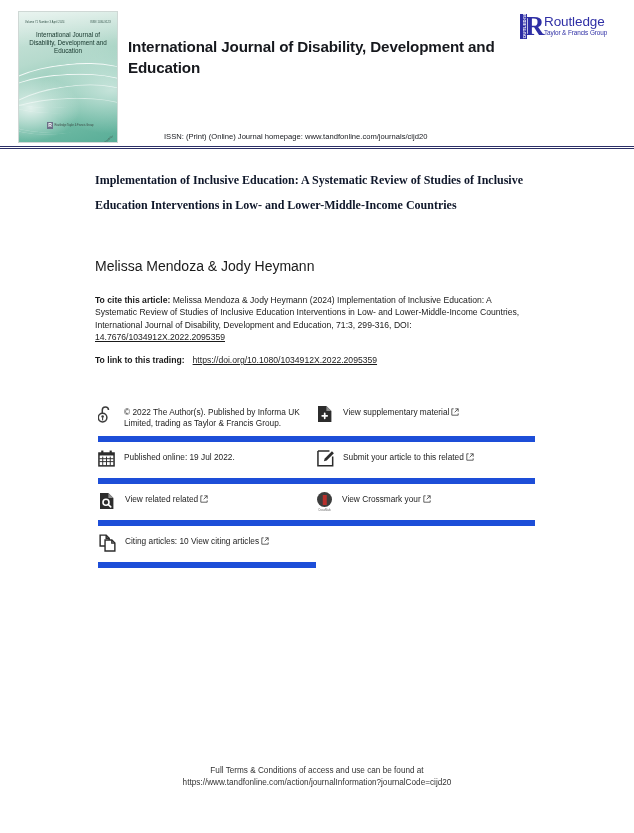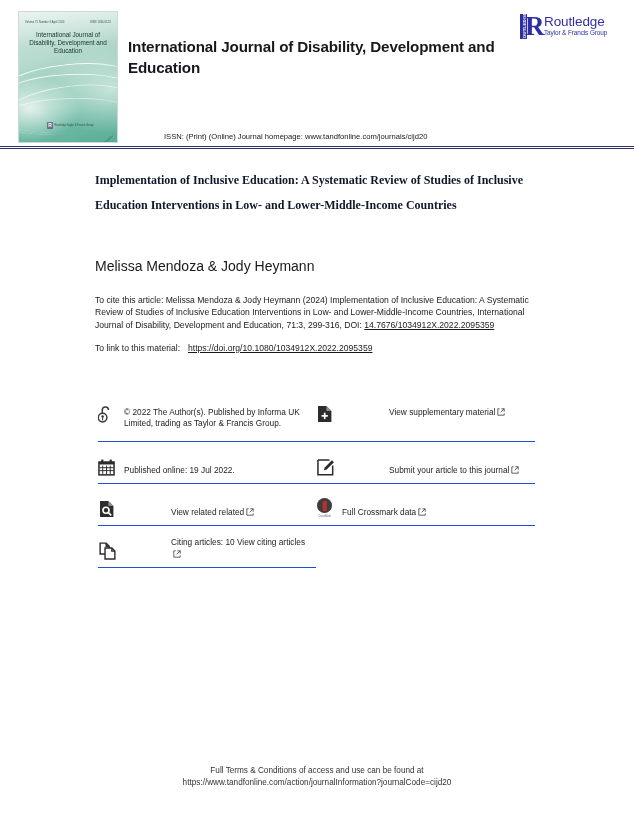--- a/index.html
+++ b/index.html
@@ -201,21 +201,21 @@
   }
 
   .cite-block {
     position: absolute;
     left: 95px; top: 294px;
     width: 440px;
     font-size: 8.6px;
     line-height: 12.3px;
     color: #1a1a1a;
   }
-  .cite-block b { font-weight: normal; margin-top: 28px; }
+  .cite-block b { font-weight: bold; margin-top: 28px; }
   .cite-block .doi-link,
   .cite-block .url-link {
     color: #1a1a1a;
     text-decoration: underline;
   }
   .link-row { margin-top: 11px; }
   .link-row .gap { display: inline-block; width: 4px; }
 
   
   .meta-grid {
@@ -226,40 +226,40 @@
     grid-template-columns: 218px 219px;
     column-gap: 0;
   }
   .meta-cell {
     position: relative;
     display: flex;
     align-items: flex-start;
     padding: 7px 2px 7px 0;
     min-height: 27px;
     box-sizing: border-box;
-    border-bottom: 1px solid #1d4ed8;
+    border-bottom: 6px solid #1d4ed8;
   }
   .meta-cell.col-left { padding-right: 14px; }
-  .meta-cell.col-right { padding-left: 1px; gap: 46px; }
+  .meta-cell.col-right { padding-left: 1px; }
   .mc-icon {
     flex: none;
     width: 26px;
     display: flex;
     justify-content: flex-start;
     align-items: flex-start;
     padding-top: 1px;
   }
   .mc-text {
     font-size: 8.3px;
     line-height: 11.4px;
     color: #232323;
     padding-top: 3px;
   }
   .h-a { height: 45px; }
-  .h-b { height: 42px; align-items: flex-end; }
+  .h-b { height: 42px; }
   .ext {
     display: inline-block;
     width: 8px; height: 8px;
     position: relative;
     margin-left: 2px;
     vertical-align: -1px;
   }
   .ext svg { display: block; }
 
   
@@ -343,21 +343,21 @@
 </div>
 
 <div class="article-title">Implementation of Inclusive Education: A Systematic Review of Studies of Inclusive Education Interventions in Low- and Lower-Middle-Income Countries</div>
 <div class="authors">Melissa Mendoza &amp; Jody Heymann</div>
 
 <div class="cite-block">
   <div>
     <b>To cite this article:</b><span> Melissa Mendoza &amp; Jody Heymann (2024) Implementation of Inclusive Education: A Systematic Review of Studies of Inclusive Education Interventions in Low- and Lower-Middle-Income Countries, International Journal of Disability, Development and Education, 71:3, 299-316, DOI: </span><a class="doi-link" href="#">14.7676/1034912X.2022.2095359</a>
   </div>
   <div class="link-row">
-    <b>To link to this material:</b><span class="gap"></span><span class="gap"></span><a class="url-link" href="#">https://doi.org/10.1080/1034912X.2022.2095359</a>
+    <b>To link to this trading:</b><span class="gap"></span><span class="gap"></span><a class="url-link" href="#">https://doi.org/10.1080/1034912X.2022.2095359</a>
   </div>
 </div>
 
 <div class="meta-grid">
 
   <div class="meta-cell col-left h-a">
     <div class="mc-icon">
       <svg width="15" height="19" viewBox="0 0 15 19" aria-hidden="true">
         <path d="M4.3 8.4V5.1a3.1 3.1 0 0 1 6.2 0" fill="none" stroke="#3b3b3b" stroke-width="1.5"></path>
         <circle cx="4.6" cy="12.6" r="4.3" fill="none" stroke="#3b3b3b" stroke-width="1.5"></circle>
@@ -401,21 +401,21 @@
   </div>
 
   <div class="meta-cell col-right h-b">
     <div class="mc-icon">
       <svg width="17" height="17" viewBox="0 0 18 18" aria-hidden="true">
         <path d="M1 1h12.2M1 1v15.6h15.6V7" fill="none" stroke="#2c2c2c" stroke-width="1.6"></path>
         <path d="M15.8 1.3 8.2 8.9l-.9 3 3-.9 7.6-7.6z" fill="#2c2c2c"></path>
       </svg>
     </div>
     <div class="mc-text">
-      <span>Submit your article to this journal</span><span class="ext"><svg width="8" height="8" viewBox="0 0 10 10">
+      <span>Submit your article to this related</span><span class="ext"><svg width="8" height="8" viewBox="0 0 10 10">
             <path d="M3.3 1H1v8h8V6.7" fill="none" stroke="#3b3b3b" stroke-width="1"></path>
             <path d="M5.4 1H9v3.6M9 1L4.6 5.4" fill="none" stroke="#3b3b3b" stroke-width="1"></path>
           </svg></span>
     </div>
   </div>
 
 
   <div class="meta-cell col-right h-b">
     <div class="mc-icon">
       <svg width="16" height="18" viewBox="0 0 16 18" aria-hidden="true">
@@ -434,21 +434,21 @@
   </div>
 
   <div class="meta-cell col-left h-b">
     <div class="mc-icon">
       <div class="crossmark">
         <div class="cm-circle"></div>
         <div class="cm-word">CrossMark</div>
       </div>
     </div>
     <div class="mc-text">
-      <span>Full Crossmark data</span><span class="ext"><svg width="8" height="8" viewBox="0 0 10 10">
+      <span>View Crossmark your</span><span class="ext"><svg width="8" height="8" viewBox="0 0 10 10">
             <path d="M3.3 1H1v8h8V6.7" fill="none" stroke="#3b3b3b" stroke-width="1"></path>
             <path d="M5.4 1H9v3.6M9 1L4.6 5.4" fill="none" stroke="#3b3b3b" stroke-width="1"></path>
           </svg></span>
     </div>
   </div>
 
   <div class="meta-cell col-right h-b">
     <div class="mc-icon">
       <svg width="17" height="18" viewBox="0 0 18 19" aria-hidden="true">
         <path d="M1.2 1.2h6.4l3.2 3.2v8.3H1.2z" fill="none" stroke="#2c2c2c" stroke-width="1.5"></path>

